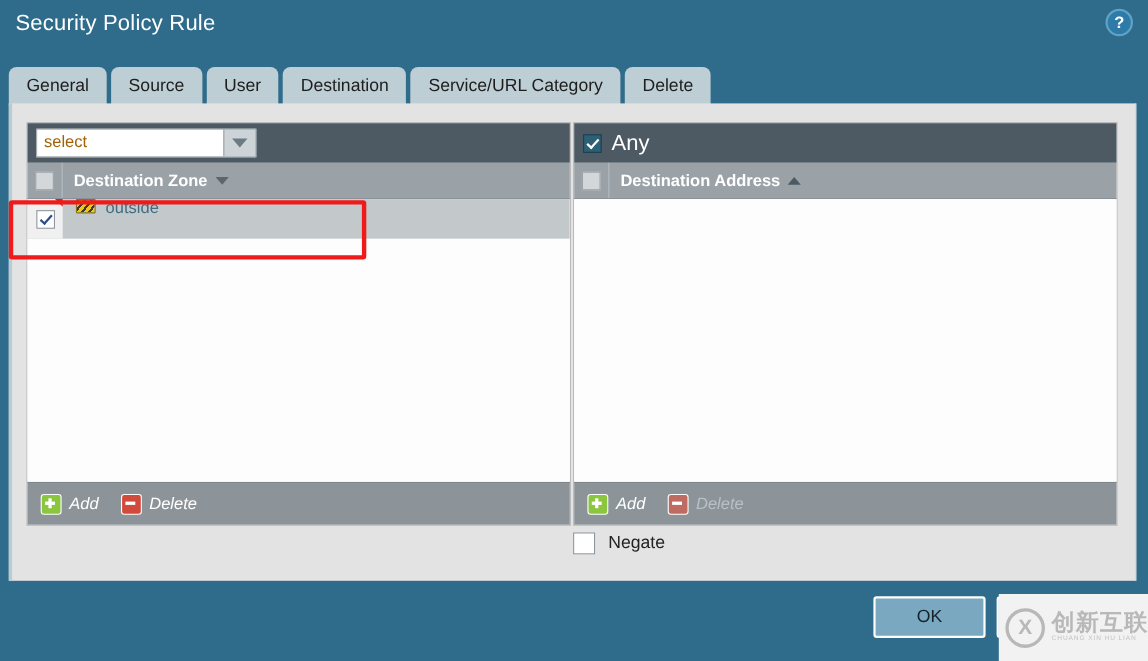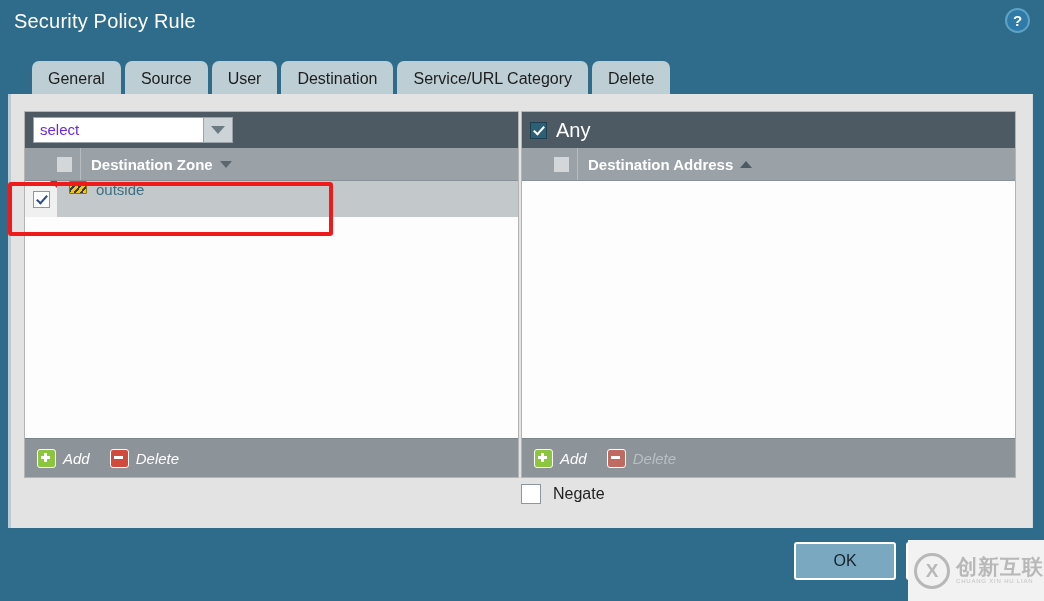--- a/index.html
+++ b/index.html
@@ -44,21 +44,20 @@
 
   
   #tab-strip {
     position: absolute;
     left: 8px;
     top: 52px;
     height: 44px;
     display: flex;
     align-items: flex-end;
     gap: 4px;
-    margin-left: 24px;
   }
   .tab {
     background: #bdced4;
     color: #1d1d1d;
     font-size: 16px;
     padding: 10px 16px 9px 16px;
     border-radius: 7px 7px 0 0;
     cursor: pointer;
     white-space: nowrap;
     line-height: 1;
@@ -109,21 +108,21 @@
     display: flex;
     width: 200px;
     height: 26px;
     border: 1px solid #9aa3a9;
     box-sizing: border-box;
     background: #ffffff;
   }
   .select-input {
     flex: 1 1 auto;
     font-size: 15px;
-    color: #6d28d9;
+    color: #a16207;
     padding: 0 0 0 6px;
     line-height: 24px;
     background: #ffffff;
     overflow: hidden;
     white-space: nowrap;
   }
   .select-arrow {
     width: 28px;
     background: #cdd4d8;
     border-left: 1px solid #9aa3a9;
@@ -187,21 +186,20 @@
   }
 
   
   .col-header {
     height: 32px;
     background: #9aa2a8;
     border-bottom: 1px solid #8a9299;
     display: flex;
     align-items: center;
     flex: 0 0 auto;
-    padding-left: 24px;
   }
   .col-header .cb-cell {
     width: 32px;
     display: flex;
     align-items: center;
     justify-content: center;
     border-right: 1px solid #b6bcc1;
     height: 100%;
     box-sizing: border-box;
   }

